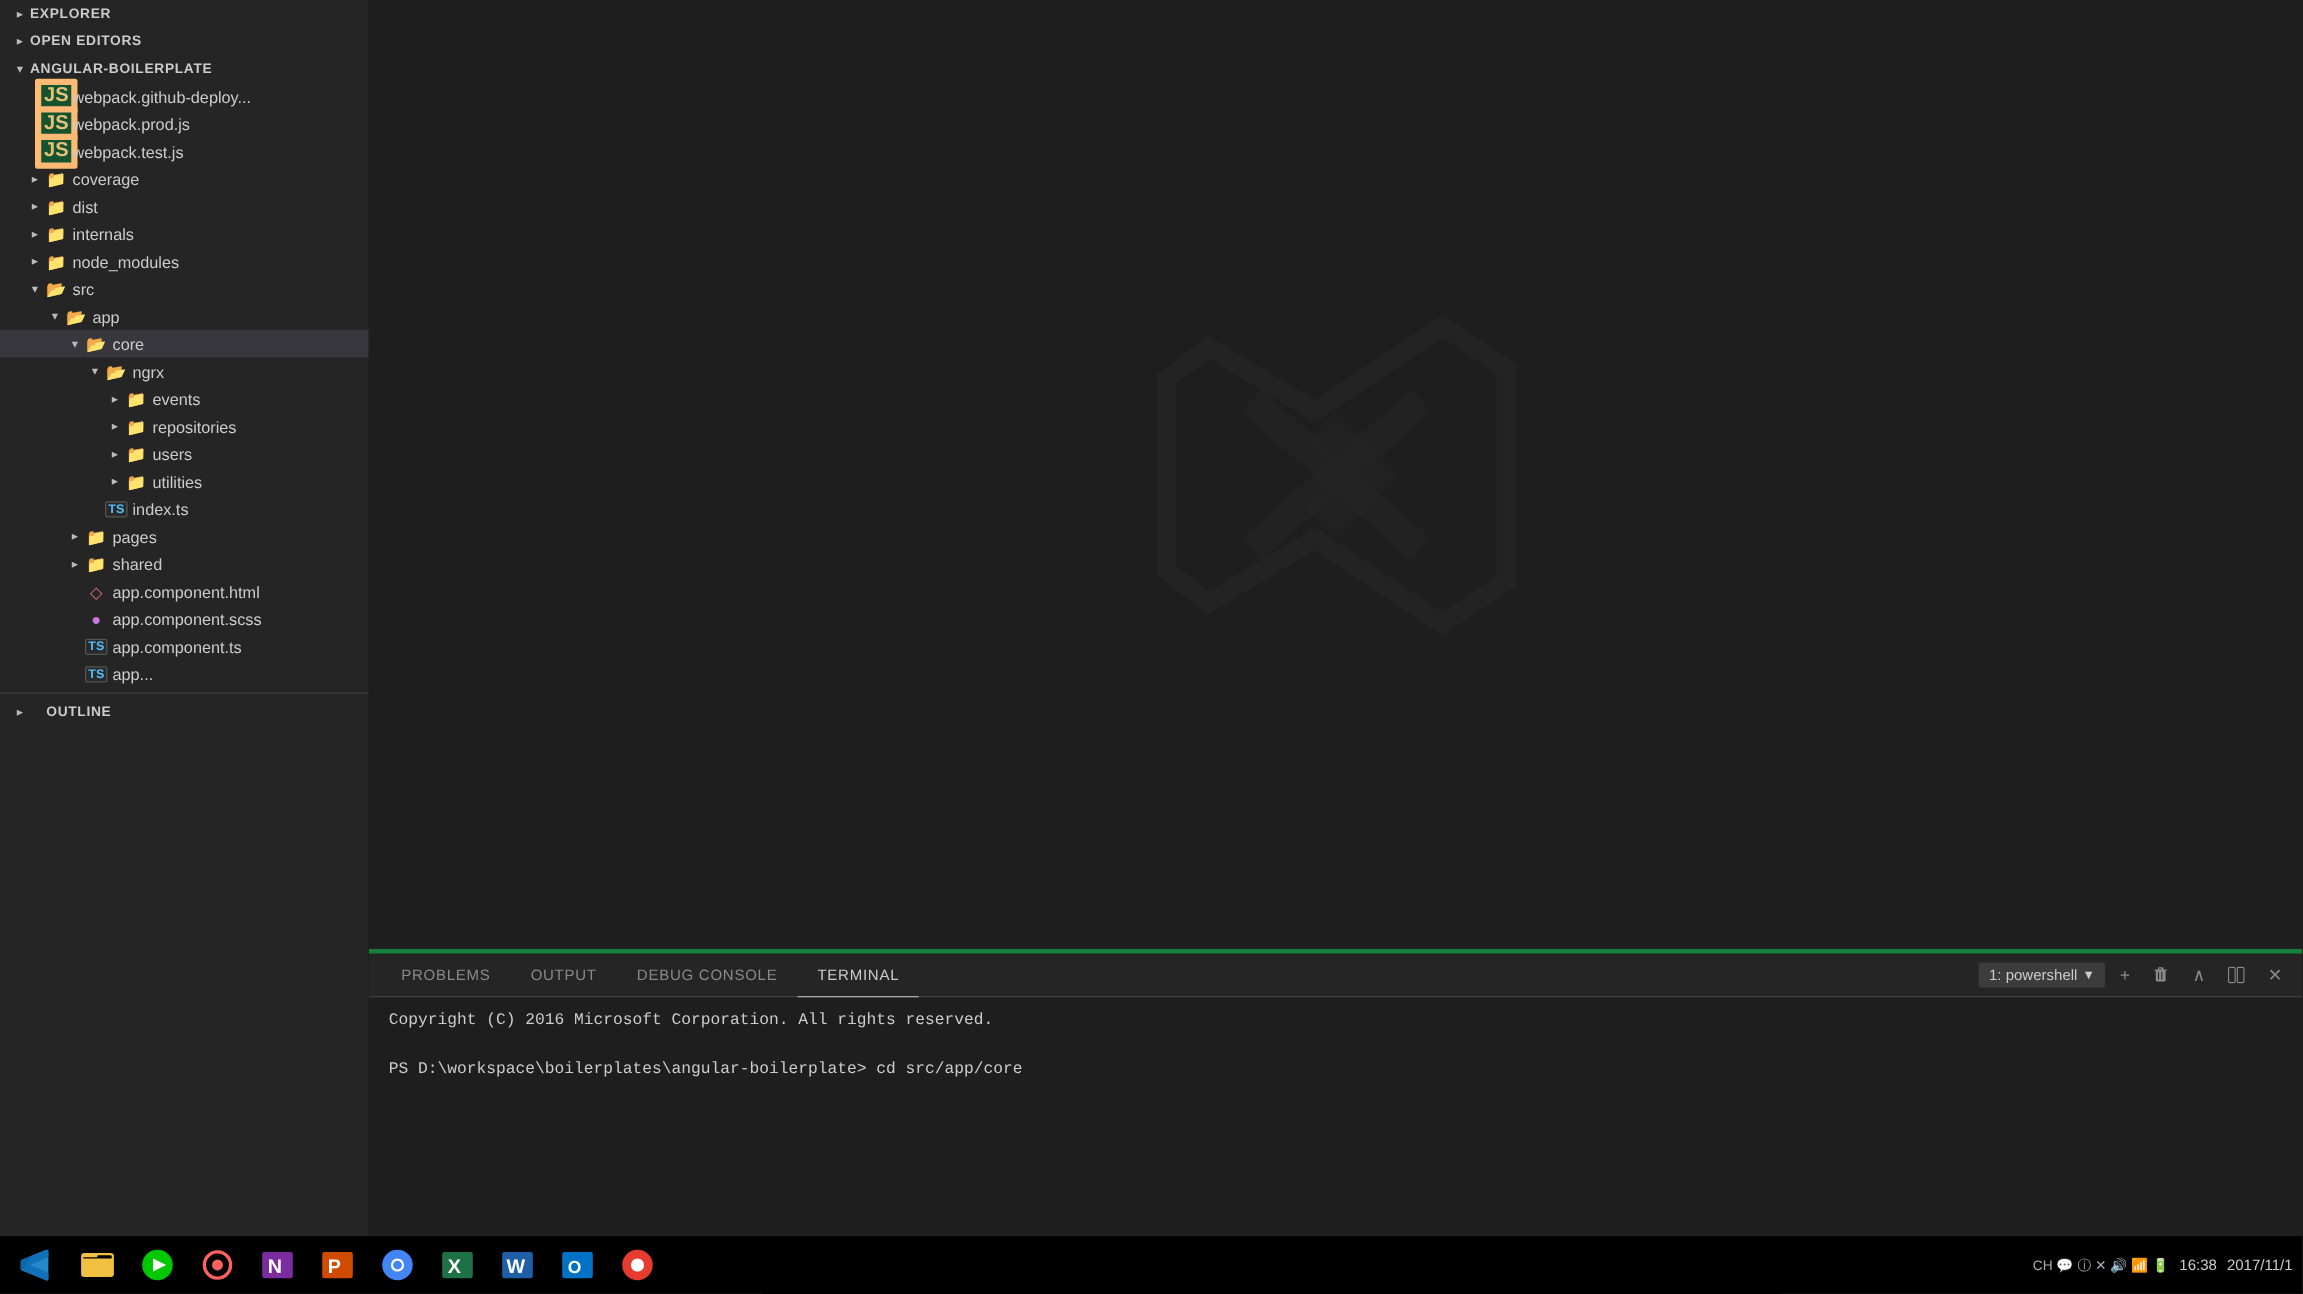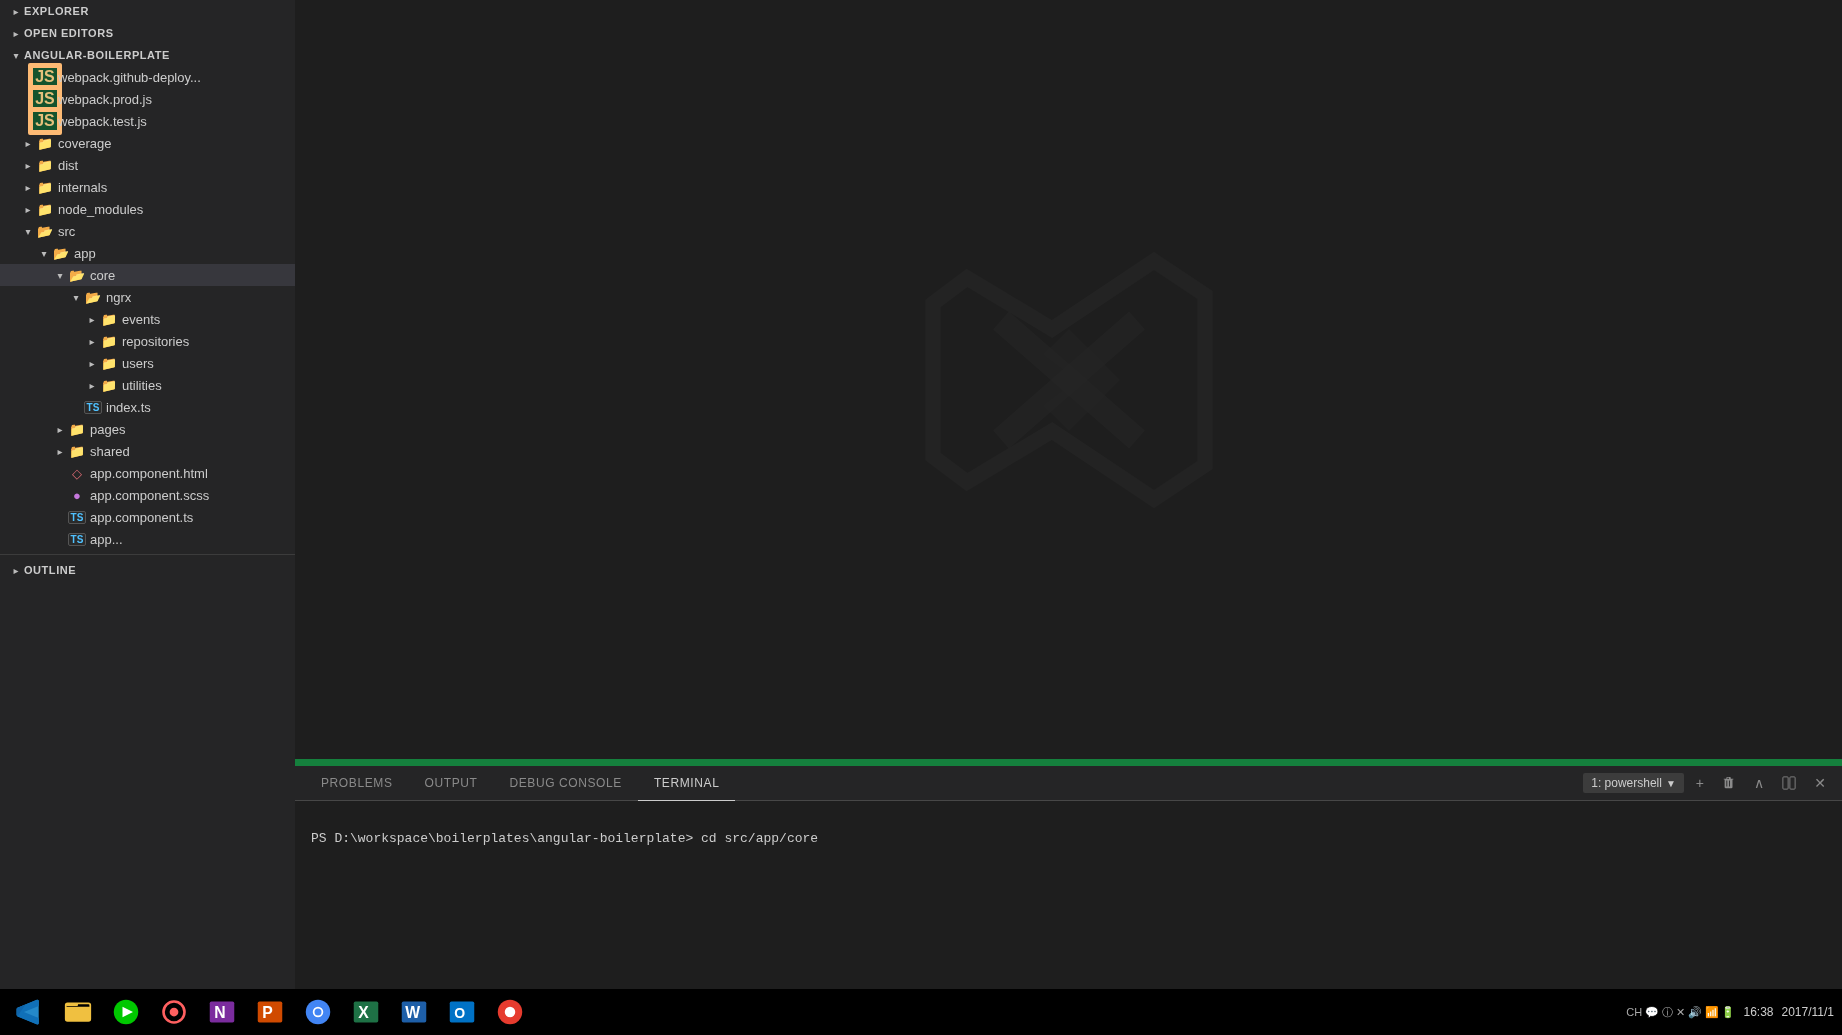--- a/index.html
+++ b/index.html
@@ -99,21 +99,21 @@
 
     .vscode-logo {
       width: 340px;
       height: 340px;
       opacity: 0.12;
     }
 
     
     .terminal-panel {
       background: #1e1e1e;
-      border-top: 7px solid #15803d;
+      border-top: 4px solid #15803d;
       height: 230px;
       display: flex;
       flex-direction: column;
     }
 
     .terminal-tabs {
       display: flex;
       align-items: center;
       background: #252526;
       height: 35px;
@@ -402,21 +402,21 @@
       <span class="icon">
           <span class="ts-icon">TS</span>
         </span>
       <span class="label">app...</span>
     </div>
 
     <div class="section-divider"></div>
 
     <div class="outline-title tree-item indent-0">
       <span class="arrow folder-arrow-closed"></span>
-      <span class="label" style="font-size:11px;font-weight:bold;text-transform:uppercase;letter-spacing:0.05em;">OUTLINE</span>
+      <span class="label" style="font-size:11px;font-weight:bold;text-transform:uppercase;letter-spacing:0.05em;margin-left:13px;">OUTLINE</span>
     </div>
 
   </div>
 
   <div style="flex:1;display:flex;flex-direction:column;overflow:hidden;">
 
     <div class="editor-area">
 
       <svg class="vscode-logo" viewBox="0 0 400 400" xmlns="http://www.w3.org/2000/svg">
 
@@ -465,20 +465,21 @@
             <svg width="14" height="14" viewBox="0 0 16 16" fill="currentColor">
               <rect x="1" y="1" width="6" height="14" rx="1" fill="none" stroke="currentColor"></rect>
               <rect x="9" y="1" width="6" height="14" rx="1" fill="none" stroke="currentColor"></rect>
             </svg>
           </button>
           <button class="terminal-btn">✕</button>
         </div>
       </div>
 
       <div class="terminal-body">
+        <div class="terminal-line">Copyright (C) 2016 Microsoft Corporation. All rights reserved.</div>
         <div class="terminal-line">&nbsp;</div>
         <div class="terminal-line">PS D:\workspace\boilerplates\angular-boilerplate&gt; cd src/app/core</div>
       </div>
 
     </div>
   </div>
 </div>
 
 <div class="taskbar">
 

